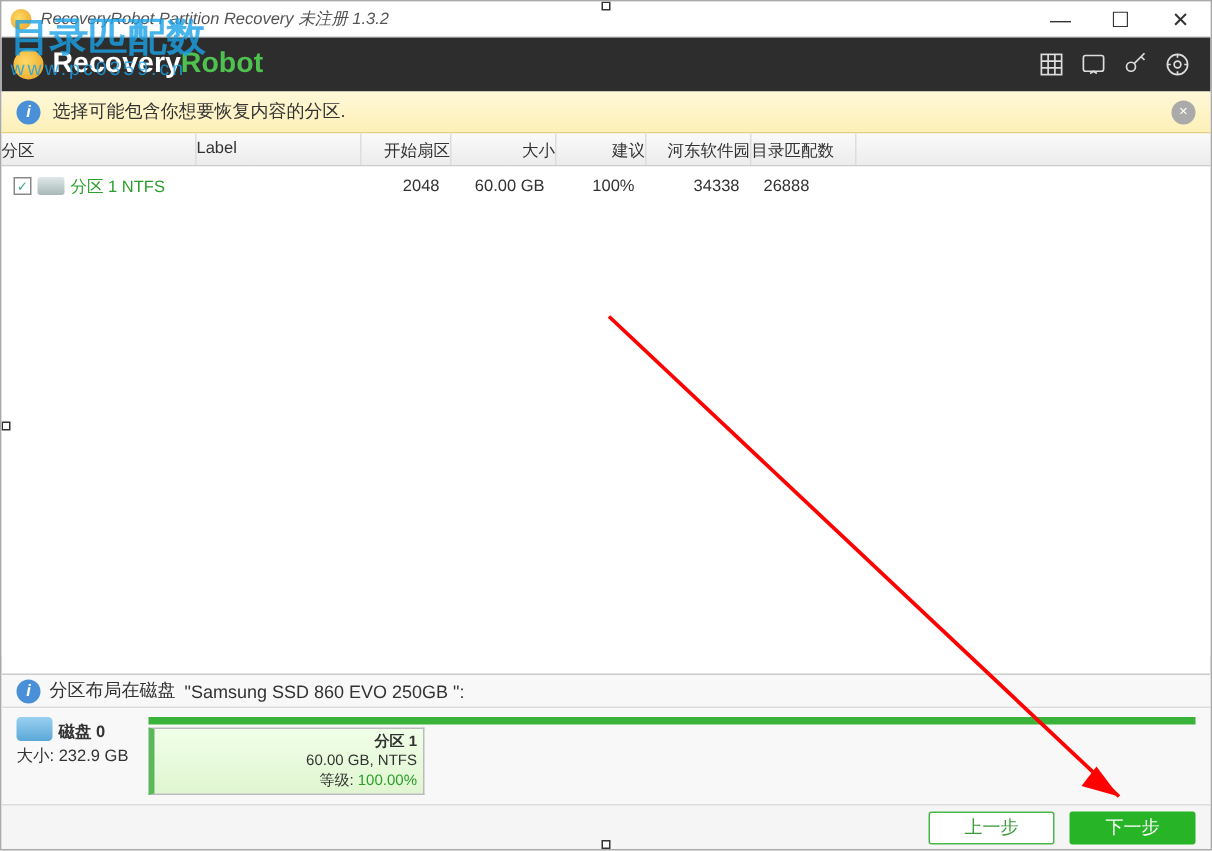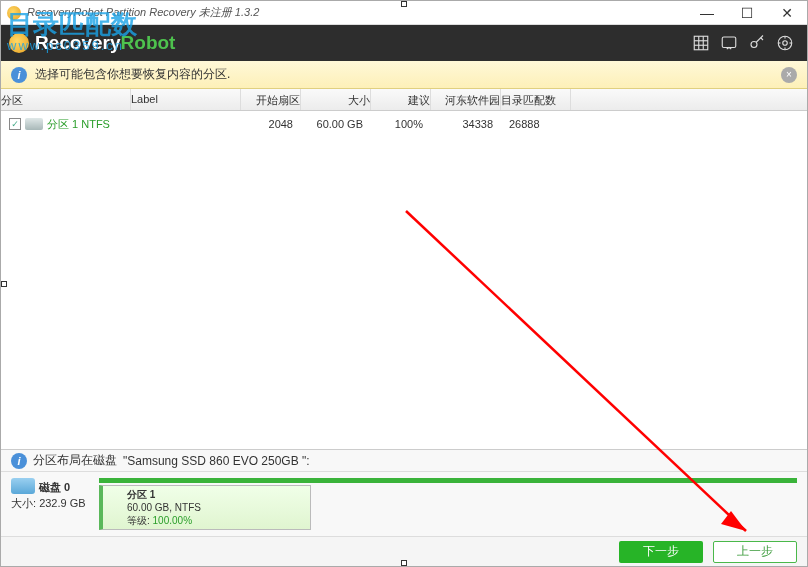--- a/index.html
+++ b/index.html
@@ -49,21 +49,21 @@
     .arrow-overlay { position: absolute; top: 205px; left: 400px; width: 370px; height: 340px; pointer-events: none; }
     
     .bottom-panel { position: absolute; bottom: 30px; left: 0; right: 0; border-top: 1px solid #ccc; background: #f8f8f8; }
     .bp-header { height: 22px; display: flex; align-items: center; padding: 0 10px; gap: 6px; border-bottom: 1px solid #ddd; }
     .bp-body { display: flex; padding: 6px 10px; gap: 10px; height: 64px; }
     .disk-info { width: 78px; font-size: 11px; }
     .disk-big-icon { width: 24px; height: 16px; background: linear-gradient(#9ad0f0, #5aa8d8); border-radius: 3px; margin-bottom: 2px; }
     .disk-name { font-weight: bold; }
     .disk-map { flex: 1; display: flex; flex-direction: column; gap: 2px; }
     .disk-bar { height: 14px; background: #3ab33a; width: 100%; }
-    .part-box { width: 212px; border: 1px solid #bbb; background: linear-gradient(#f0ffe8, #e0f5d0); padding: 2px 24px; font-size: 10px; line-height: 1.3; border-left: 4px solid #5ab85a; }
+    .part-box { width: 184px; border: 1px solid #bbb; background: linear-gradient(#f0ffe8, #e0f5d0); padding: 2px 4px; font-size: 10px; line-height: 1.3; border-left: 4px solid #5ab85a; text-align: right; }
     .part-box .pt { font-weight: bold; }
     
     .footer { position: absolute; bottom: 0; left: 0; right: 0; height: 30px; background: #f5f5f5; border-top: 1px solid #ddd; display: flex; align-items: center; justify-content: flex-end; padding: 0 10px; gap: 10px; }
     .btn { width: 84px; height: 22px; display: flex; align-items: center; justify-content: center; font-size: 12px; cursor: pointer; border-radius: 2px; }
     .btn-prev { background: #fff; border: 1px solid #4ab84a; color: #3a9a3a; }
     .btn-next { background: #27b427; color: #fff; }
     
     .handle { position: absolute; width: 6px; height: 6px; border: 1px solid #333; background: #fff; }
   </style>
 </head>
@@ -175,22 +175,22 @@
         <div>
           <span>等级:</span>
           <span style="color:#2a9e2a">100.00%</span>
         </div>
       </div>
     </div>
   </div>
 </div>
 
 <div class="footer">
+  <div class="btn btn-prev">上一步</div>
   <div class="btn btn-next">下一步</div>
-  <div class="btn btn-prev">上一步</div>
 </div>
 
 <div class="watermark">
   <div class="wm-text">目录匹配数</div>
   <div class="wm-sub">www.pc0359.cn</div>
 </div>
 
 <svg class="arrow-overlay" viewBox="0 0 370 340">
   <line x1="5" y1="5" x2="345" y2="325" stroke="#ff0000" stroke-width="2.5"></line>
   <polygon points="345,325 330,305 320,318" fill="#ff0000"></polygon>

